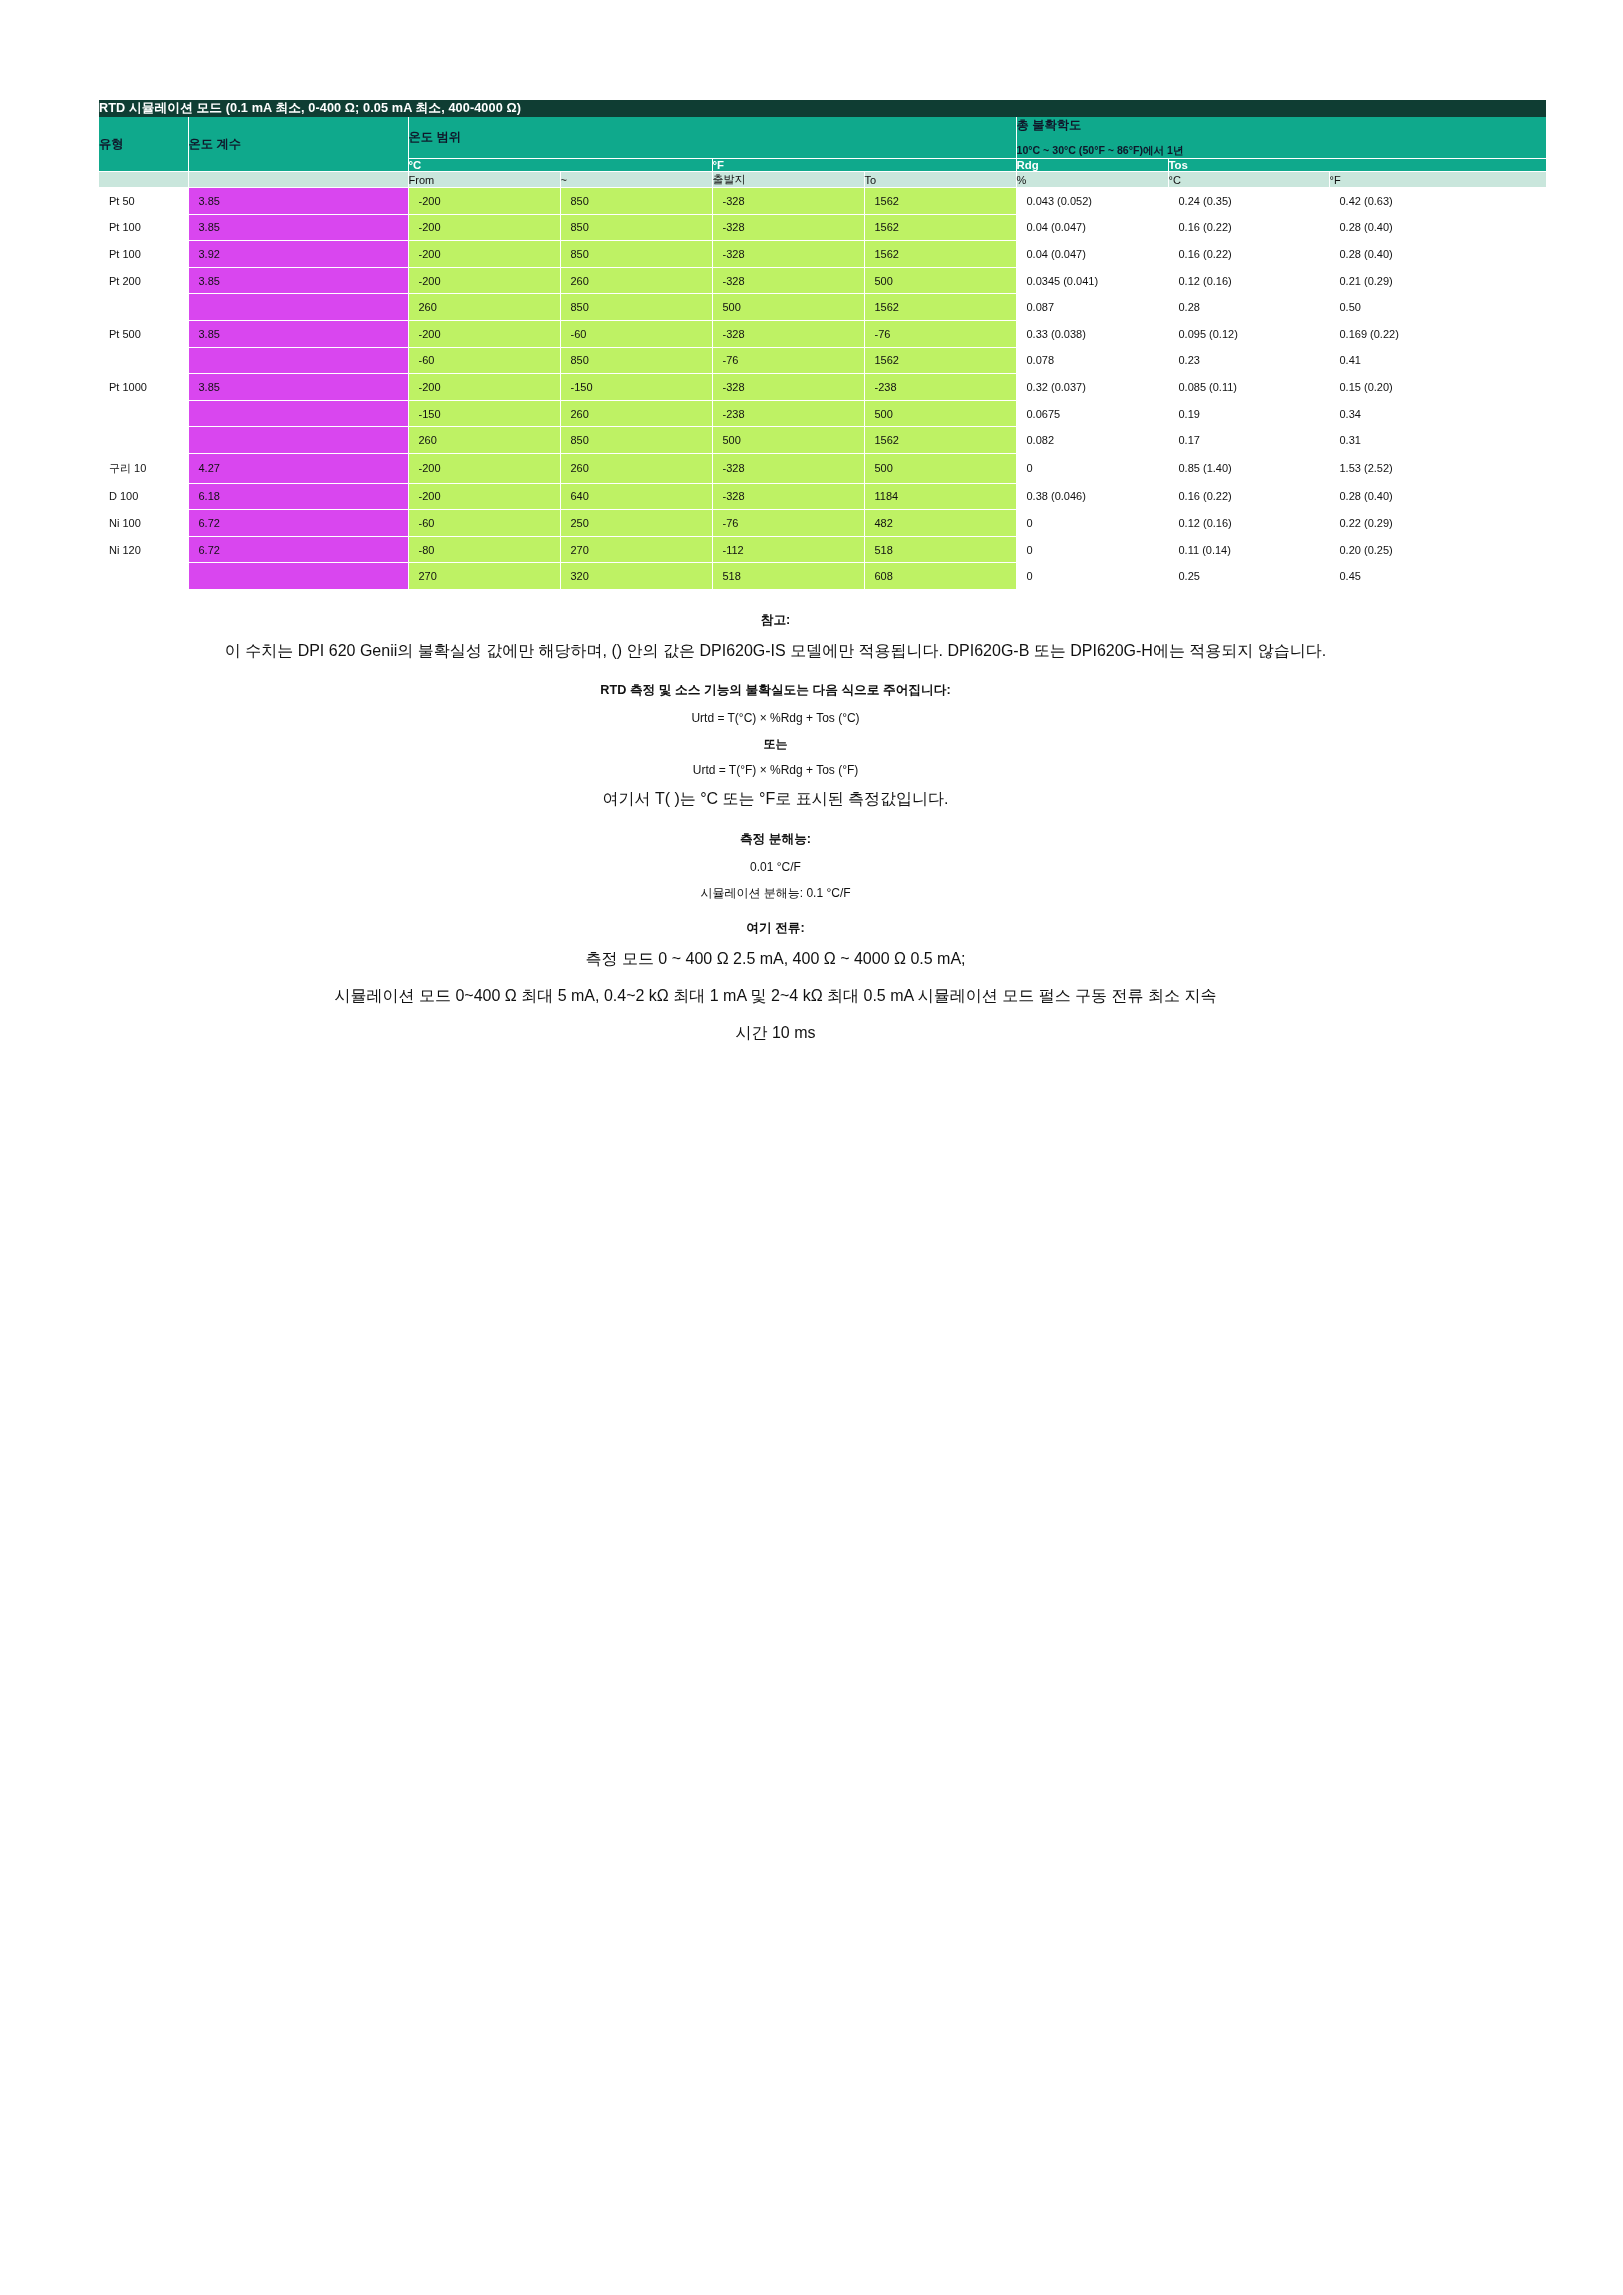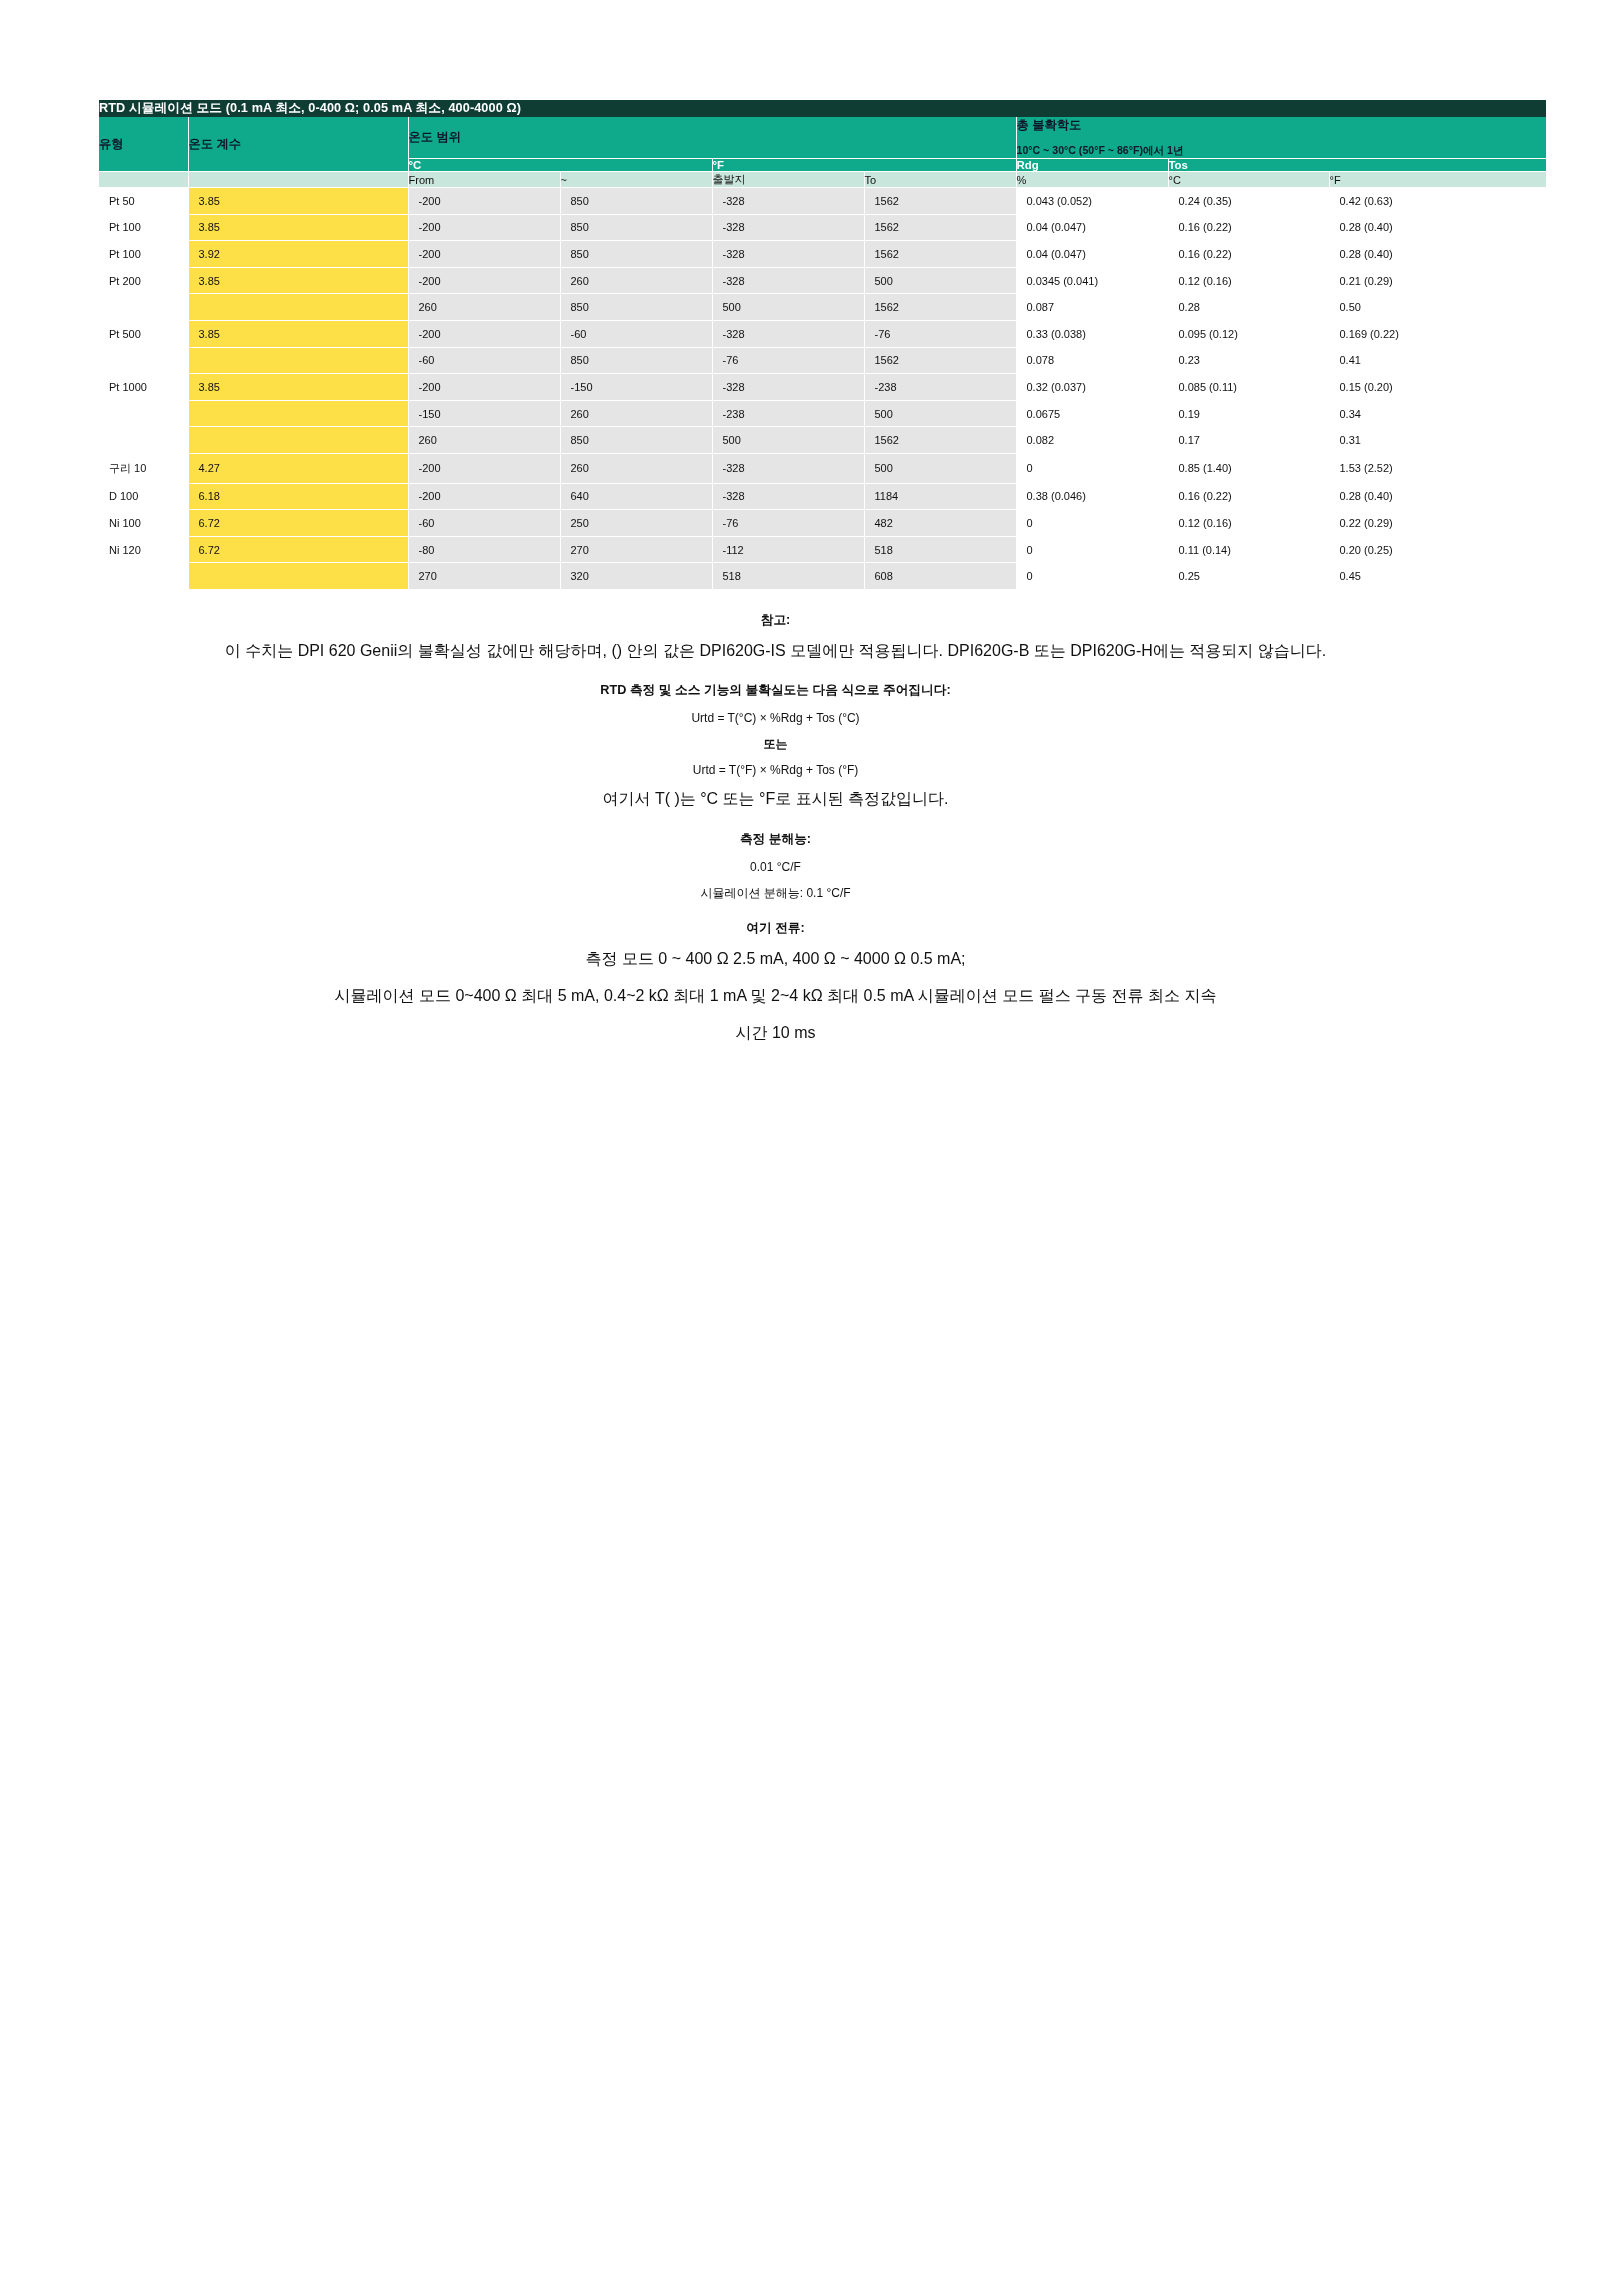--- a/index.html
+++ b/index.html
@@ -86,22 +86,22 @@
 
   tr.data td {
     font-size: 11px;
     color: #111;
     padding: 6.8px 10px;
     border-top: 1.7px solid #ffffff;
     border-right: 1.7px solid #ffffff;
     background: #ffffff;
   }
   tr.data td.last { border-right: none; }
-  tr.data td.tint { background: #fde047; }
-  tr.data td.tint2 { background: #e5e5e5; }
+  tr.data td.tint { background: #d946ef; }
+  tr.data td.tint2 { background: #bef264; }
   .tbl-bottom td {
     border-bottom: 1.7px solid #ffffff;
   }
 
   
   .notes {
     margin-top: 22px;
     width: 1353px;
     text-align: center;
   }

